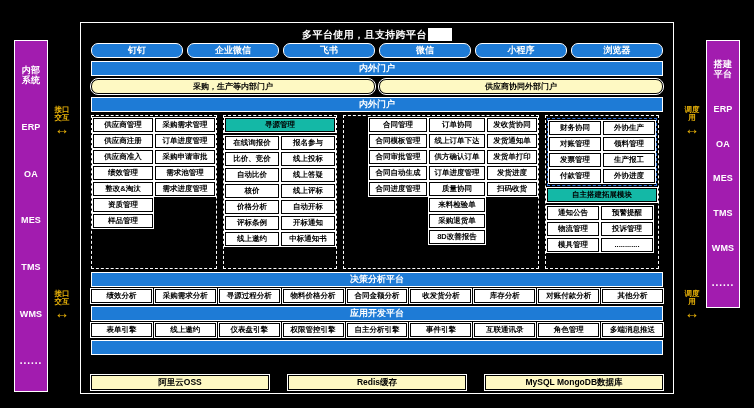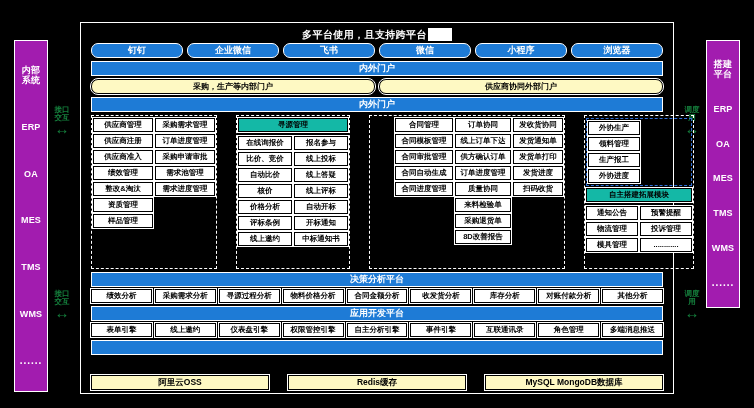--- a/index.html
+++ b/index.html
@@ -31,21 +31,21 @@
     font-size: 9px;
     font-weight: bold;
     text-align: center;
     line-height: 1.15;
     letter-spacing: .2px;
     white-space: pre-line;
   }
   .side-item.dots { font-size: 10px; letter-spacing: 1px; }
 
   
-  .conn { position: absolute; width: 26px; text-align: center; color: #15803d; }
+  .conn { position: absolute; width: 26px; text-align: center; color: #eab308; }
   .conn-label {
     font-size: 7.5px; font-weight: bold; line-height: 1.1;
     white-space: pre-line; margin-bottom: 1px;
   }
   .conn-arrow { font-size: 15px; line-height: 10px; font-weight: bold; }
   .conn.l1 { left: 49px; top: 106px; }
   .conn.l2 { left: 49px; top: 290px; }
   .conn.r1 { right: 49px; top: 106px; }
   .conn.r2 { right: 49px; top: 290px; }
 
@@ -100,21 +100,21 @@
     height: 15px;
     line-height: 1;
   }
 
   .spacer3 { height: 3px; }
 
   
   .grid-zone {
     flex: 1;
     display: flex;
-    gap: 19px;
+    gap: 6px;
     margin-top: 3px;
     min-height: 0;
   }
   .grid-group {
     display: flex;
     gap: 2px;
     border: 1px dashed #ffffff;
     padding: 2px 1px;
   }
   .grid-group.blue-dash { border: 1px dashed #2E6FD9; }
@@ -314,20 +314,26 @@
           <div class="cell">发货通知单</div>
           <div class="cell">发货单打印</div>
           <div class="cell">发货进度</div>
           <div class="cell">扫码收货</div>
         </div>
       </div>
 
       <div class="grid-group">
         <div class="col-stack">
           <div class="two-col grid-group blue-dash">
+            <div class="grid-col w-fin">
+              <div class="cell">财务协同</div>
+              <div class="cell">对账管理</div>
+              <div class="cell">发票管理</div>
+              <div class="cell">付款管理</div>
+            </div>
             <div class="grid-col w-ext">
               <div class="cell">外协生产</div>
               <div class="cell">领料管理</div>
               <div class="cell">生产报工</div>
               <div class="cell">外协进度</div>
             </div>
           </div>
           <div class="span-head">自主搭建拓展模块</div>
           <div class="two-col">
             <div class="grid-col w-fin">

